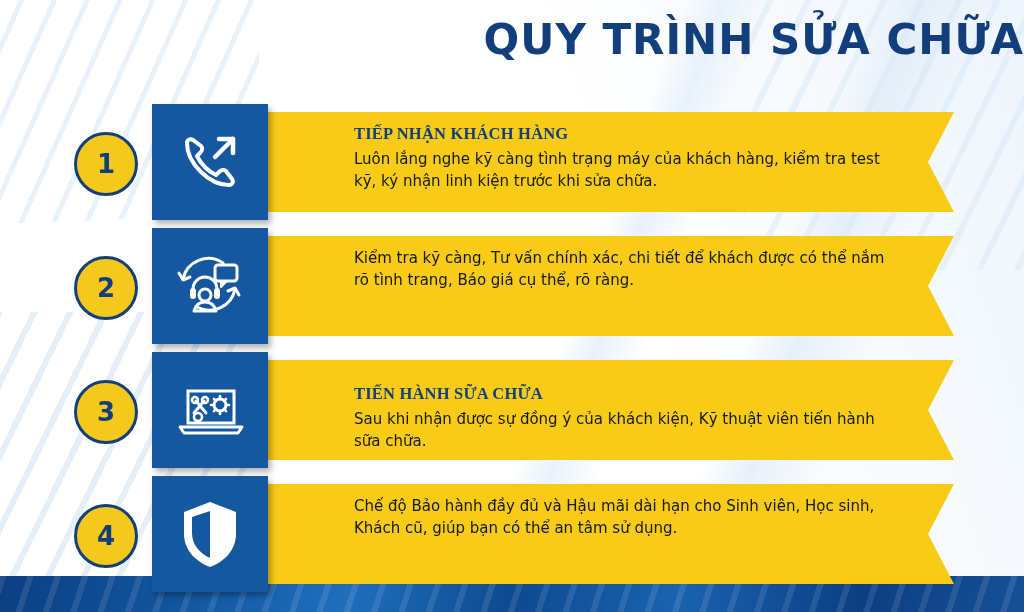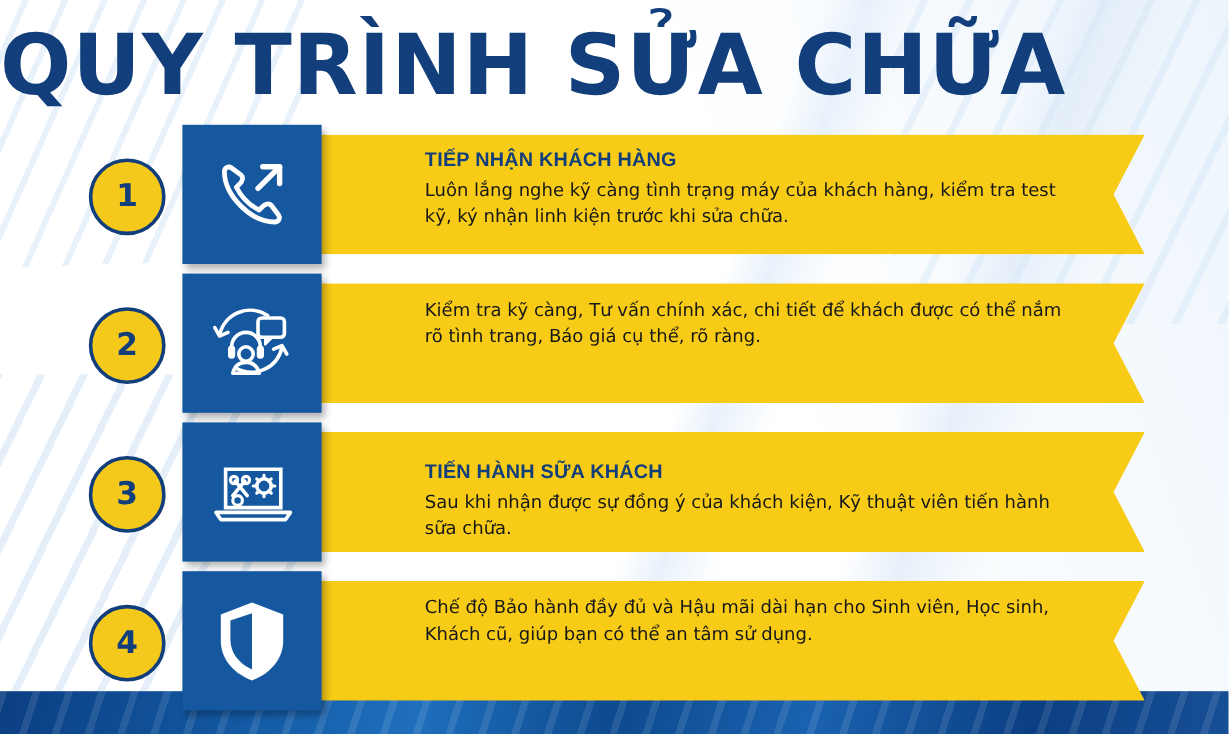--- a/index.html
+++ b/index.html
@@ -70,22 +70,22 @@
     height: 300px;
     background: repeating-linear-gradient(116deg, rgba(214,231,247,0.5) 0px, rgba(214,231,247,0.5) 6px, rgba(255,255,255,0) 6px, rgba(255,255,255,0) 34px);
     pointer-events: none;
   }
 
   #title {
     position: absolute;
     top: 18px;
     left: 0;
     width: 100%;
-    text-align: left;
-    font-size: 70px;
+    text-align: right;
+    font-size: 42px;
     line-height: 1.05;
     font-weight: bold;
     letter-spacing: 1px;
     color: #123f7b;
     font-family: "DejaVu Sans", sans-serif;
   }
 
   .step {
     position: absolute;
     left: 74px;
@@ -143,21 +143,21 @@
   }
   .banner-inner {
     padding: 12px 60px 10px 94px;
   }
   .banner-title {
     color: #123f7b;
     font-weight: bold;
     font-size: 16.5px;
     letter-spacing: 0.2px;
     margin-bottom: 5px;
-    font-family: Liberation Sans, sans-serif;
+    font-family: Liberation Serif, serif;
   }
   .banner-text {
     color: #16181a;
     font-size: 15px;
     line-height: 1.46;
     font-family: "DejaVu Sans", sans-serif;
   }
   .banner.single .banner-inner { padding-top: 24px; }
 </style>
 </head>
@@ -228,21 +228,21 @@
           <path d="M48 19 V22 M48 34 V37 M39 28 H42 M54 28 H57 M42 22 L44 24 M52 32 L54 34 M54 22 L52 24 M44 32 L42 34" stroke="#ffffff" stroke-width="2.6" stroke-linecap="round"></path>
           <circle cx="26" cy="40" r="4" fill="none" stroke="#ffffff" stroke-width="2.6"></circle>
           <path d="M24 24 L34 36 M32 24 L22 36" stroke="#ffffff" stroke-width="3" stroke-linecap="round"></path>
           <circle cx="23" cy="23" r="3" fill="none" stroke="#ffffff" stroke-width="2.6"></circle>
           <circle cx="33" cy="23" r="3" fill="none" stroke="#ffffff" stroke-width="2.6"></circle>
         </svg>
       </span>
     </div>
     <div class="banner single">
       <div class="banner-inner">
-        <div class="banner-title">TIẾN HÀNH  SỮA KHÁCH</div>
+        <div class="banner-title">TIẾN HÀNH  SỮA CHỮA</div>
         <div class="banner-text">Sau khi nhận được sự đồng ý của khách kiện, Kỹ thuật viên tiến hành sữa chữa.</div>
       </div>
     </div>
   </div>
 
   <div class="step step-4">
     <div class="num-badge">4</div>
     <div class="icon-box">
       <span>
         <svg width="64" height="76" viewBox="0 0 64 76">

